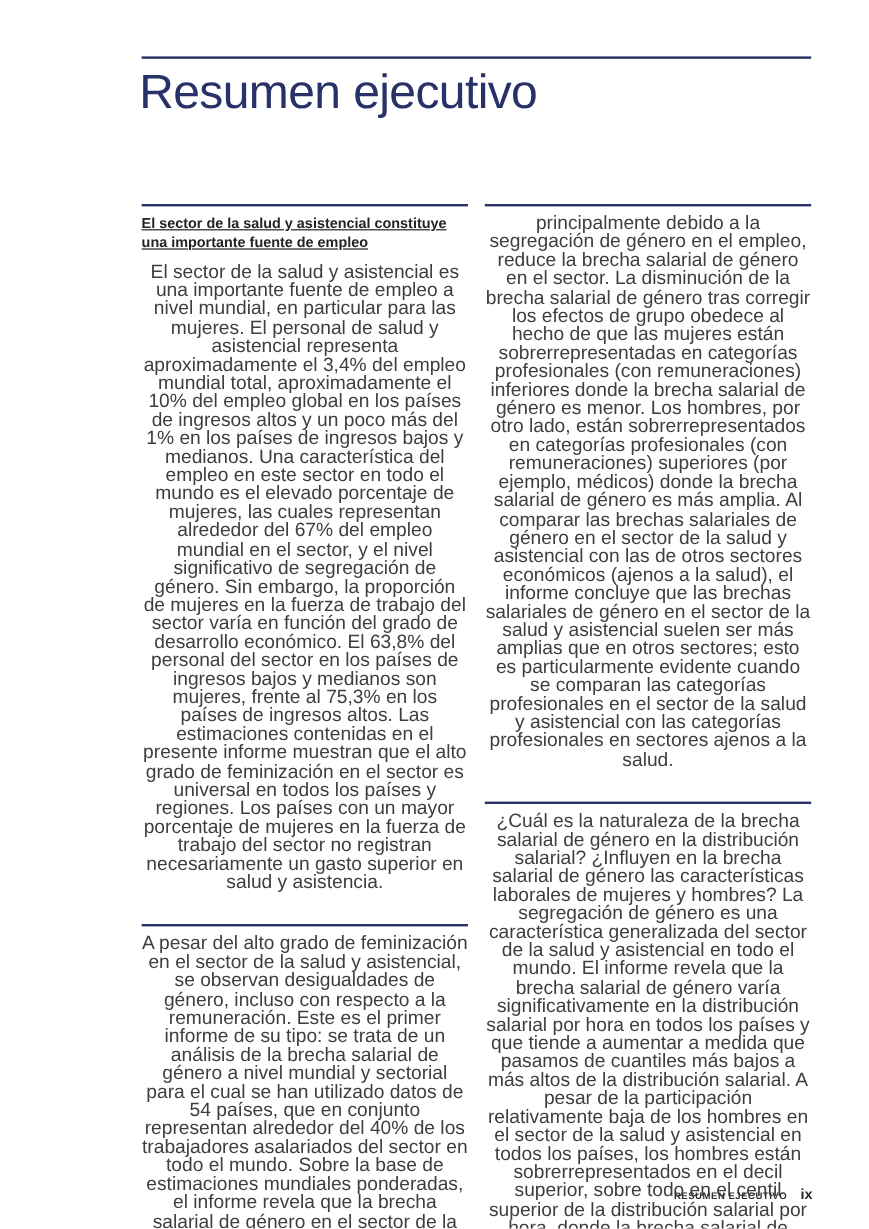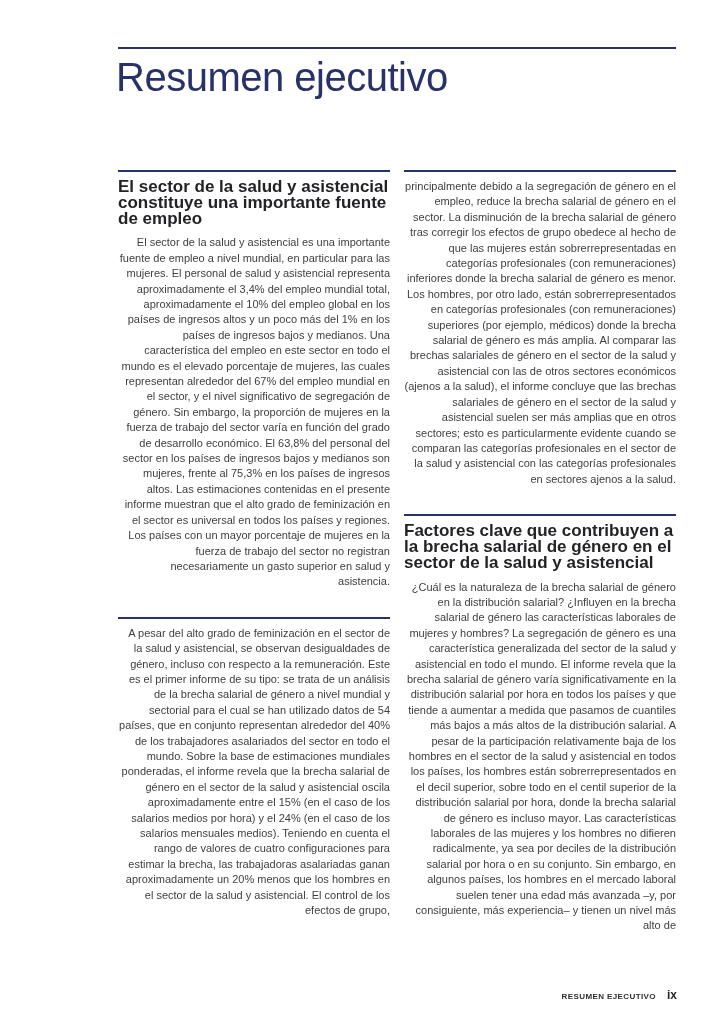--- a/index.html
+++ b/index.html
@@ -40,31 +40,32 @@
   }
   .col { width: 272px; }
   .section {
     border-top: 2px solid #283168;
     padding-top: 7px;
   }
   .section + .section { margin-top: 27px; }
   .section.continuation {  }
   .section-heading {
     margin: 0 0 9px 0;
-    font-size: 17px;
+    font-size: 12px;
     line-height: 15.8px;
     font-weight: bold;
     color: #232227;
+    text-decoration: underline;
   }
   .body-paragraph {
     margin: 0;
-    font-size: 11px;
+    font-size: 16px;
     line-height: 15.4px;
     color: #3e3e42;
-    text-align: right;
+    text-align: center;
   }
   .footer {
     position: absolute;
     right: 47px;
     top: 988px;
     display: flex;
     align-items: baseline;
     gap: 11px;
   }
   .footer-label {
@@ -98,21 +99,20 @@
       <div class="section">
         <p class="body-paragraph">A pesar del alto grado de feminización en el sector de la salud y asistencial, se observan desigualdades de género, incluso con respecto a la remuneración. Este es el primer informe de su tipo: se trata de un análisis de la brecha salarial de género a nivel mundial y sectorial para el cual se han utilizado datos de 54 países, que en conjunto representan alrededor del 40% de los trabajadores asalariados del sector en todo el mundo. Sobre la base de estimaciones mundiales ponderadas, el informe revela que la brecha salarial de género en el sector de la salud y asistencial oscila aproximadamente entre el 15% (en el caso de los salarios medios por hora) y el 24% (en el caso de los salarios mensuales medios). Teniendo en cuenta el rango de valores de cuatro configuraciones para estimar la brecha, las trabajadoras asalariadas ganan aproximadamente un 20% menos que los hombres en el sector de la salud y asistencial. El control de los efectos de grupo,</p>
       </div>
     </div>
 
     <div class="col">
       <div class="section continuation">
         <p class="body-paragraph">principalmente debido a la segregación de género en el empleo, reduce la brecha salarial de género en el sector. La disminución de la brecha salarial de género tras corregir los efectos de grupo obedece al hecho de que las mujeres están sobrerrepresentadas en categorías profesionales (con remuneraciones) inferiores donde la brecha salarial de género es menor. Los hombres, por otro lado, están sobrerrepresentados en categorías profesionales (con remuneraciones) superiores (por ejemplo, médicos) donde la brecha salarial de género es más amplia. Al comparar las brechas salariales de género en el sector de la salud y asistencial con las de otros sectores económicos (ajenos a la salud), el informe concluye que las brechas salariales de género en el sector de la salud y asistencial suelen ser más amplias que en otros sectores; esto es particularmente evidente cuando se comparan las categorías profesionales en el sector de la salud y asistencial con las categorías profesionales en sectores ajenos a la salud.</p>
       </div>
       <div class="section">
-        <h2 class="section-heading">Factores clave que contribuyen a la brecha salarial de género en el sector de la salud y asistencial</h2>
         <p class="body-paragraph">¿Cuál es la naturaleza de la brecha salarial de género en la distribución salarial? ¿Influyen en la brecha salarial de género las características laborales de mujeres y hombres? La segregación de género es una característica generalizada del sector de la salud y asistencial en todo el mundo. El informe revela que la brecha salarial de género varía significativamente en la distribución salarial por hora en todos los países y que tiende a aumentar a medida que pasamos de cuantiles más bajos a más altos de la distribución salarial. A pesar de la participación relativamente baja de los hombres en el sector de la salud y asistencial en todos los países, los hombres están sobrerrepresentados en el decil superior, sobre todo en el centil superior de la distribución salarial por hora, donde la brecha salarial de género es incluso mayor. Las características laborales de las mujeres y los hombres no difieren radicalmente, ya sea por deciles de la distribución salarial por hora o en su conjunto. Sin embargo, en algunos países, los hombres en el mercado laboral suelen tener una edad más avanzada –y, por consiguiente, más experiencia– y tienen un nivel más alto de</p>
       </div>
     </div>
 
   </div>
 
   <div class="footer">
     <span class="footer-label">RESUMEN EJECUTIVO</span>
     <span class="footer-pagenum">ix</span>
   </div>

